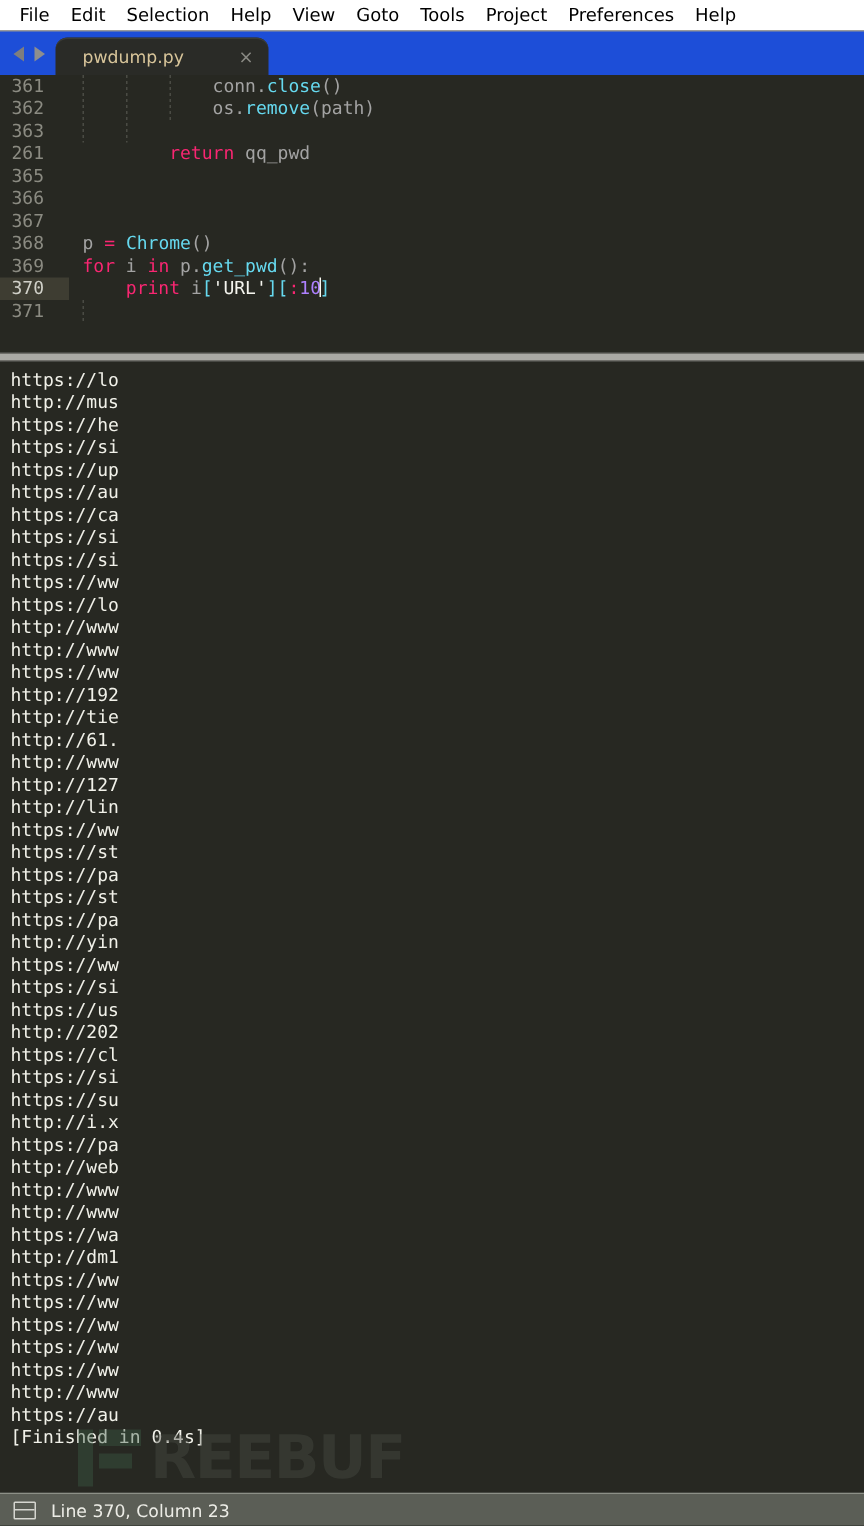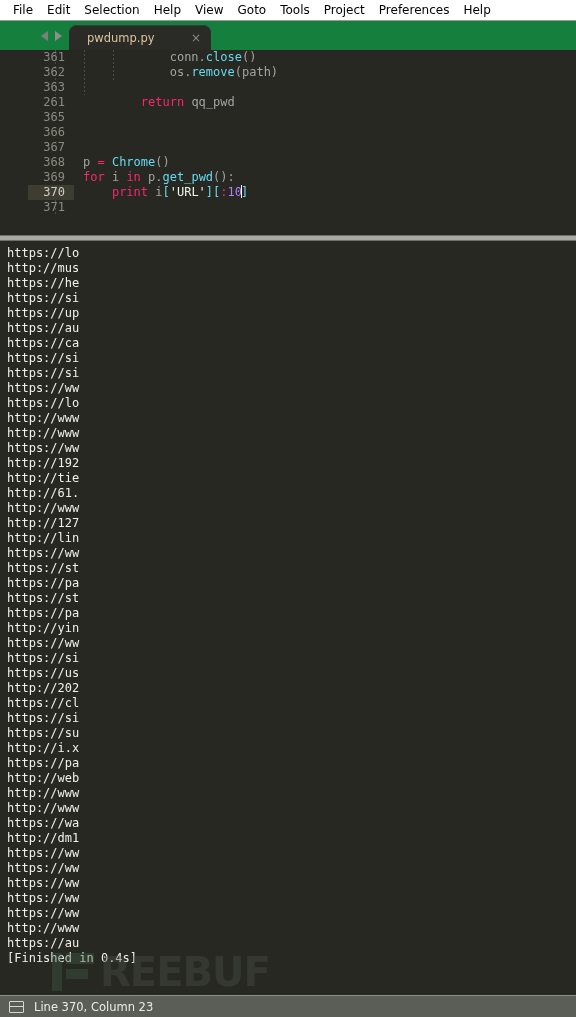--- a/index.html
+++ b/index.html
@@ -39,26 +39,25 @@
     font-size: 12px;
     line-height: 20px;
     padding: 0 7px;
     white-space: nowrap;
     cursor: default;
   }
 
   
   .tabbar {
     height: 29px;
-    background: #15803d;
+    background: #1d4ed8;
     display: flex;
     align-items: flex-end;
     flex: 0 0 auto;
     position: relative;
-    padding-left: 32px;
   }
   .navarrows {
     display: flex;
     align-items: center;
     height: 29px;
     padding: 0 7px 0 9px;
     gap: 7px;
   }
   .arrow {
     width: 0; height: 0;
@@ -110,27 +109,26 @@
     line-height: 15px;
     display: flex;
     white-space: pre;
     position: relative;
   }
   .code-line.active .gutter-num { background: #3e3d32; color: #d0d0c8; }
   .code-line.active .code-text { background: transparent; }
   .gutter-num {
     width: 46px;
     min-width: 46px;
-    text-align: right;
+    text-align: center;
     padding-right: 9px;
     box-sizing: border-box;
     color: #8b8b82;
     font-family: "DejaVu Sans Mono", monospace;
     font-size: 12px;
-    margin-left: 28px;
   }
   .code-text {
     padding-left: 9px;
     color: #f8f8f2;
     font-family: "DejaVu Sans Mono", monospace;
     font-size: 12px;
     position: relative;
     flex: 1;
   }
   

